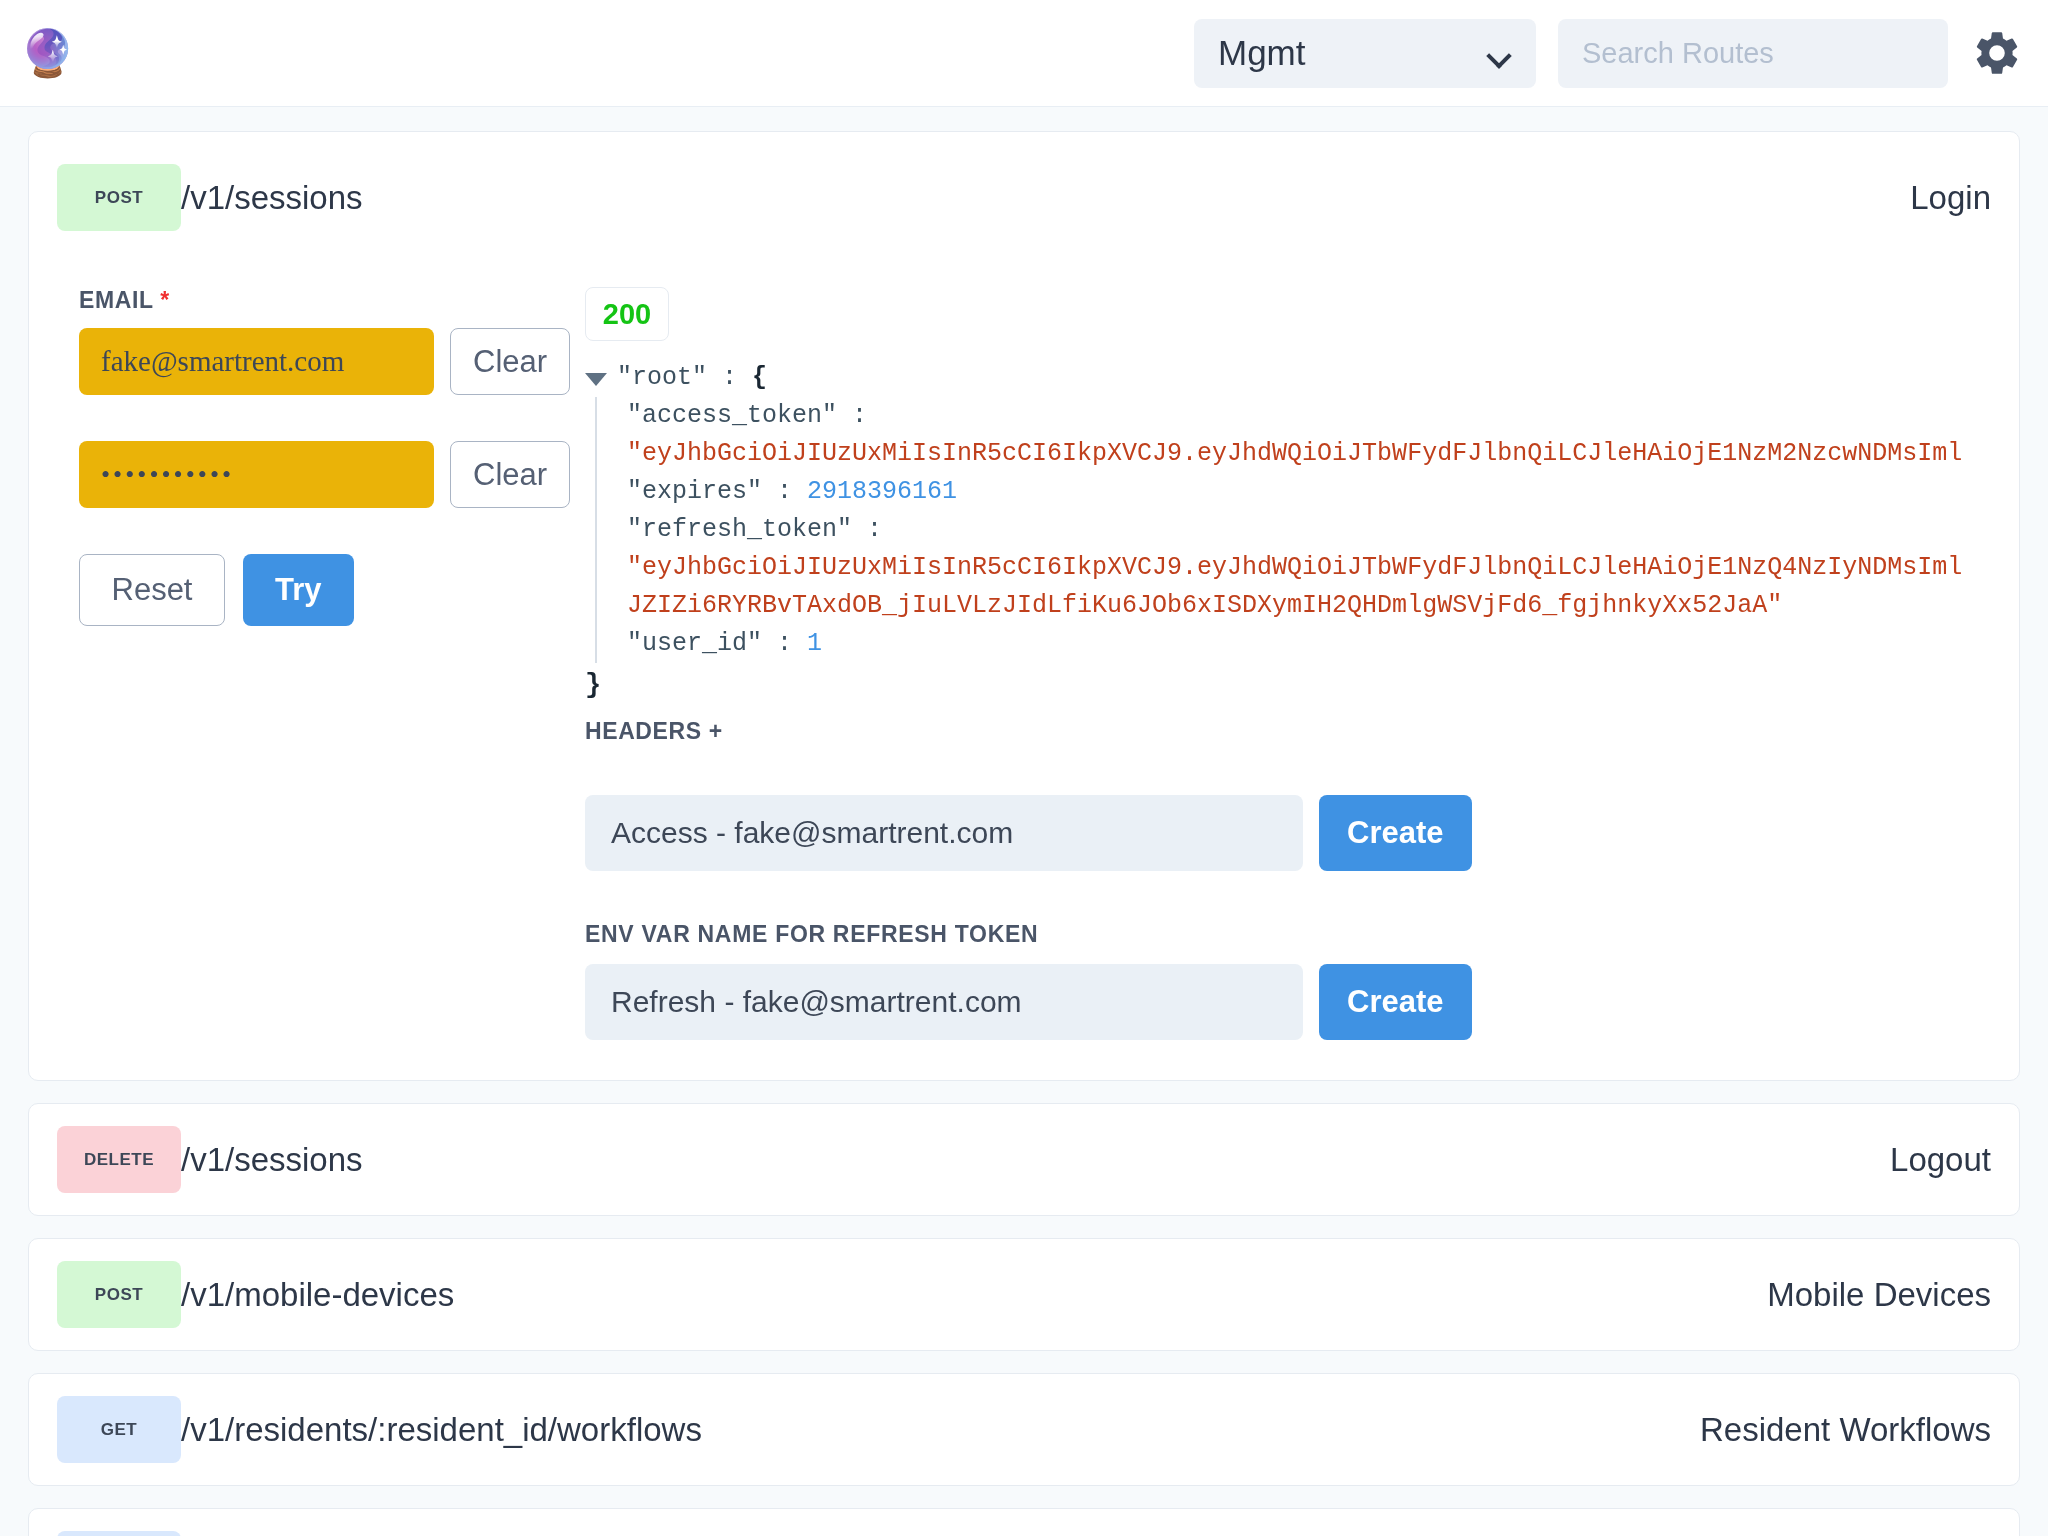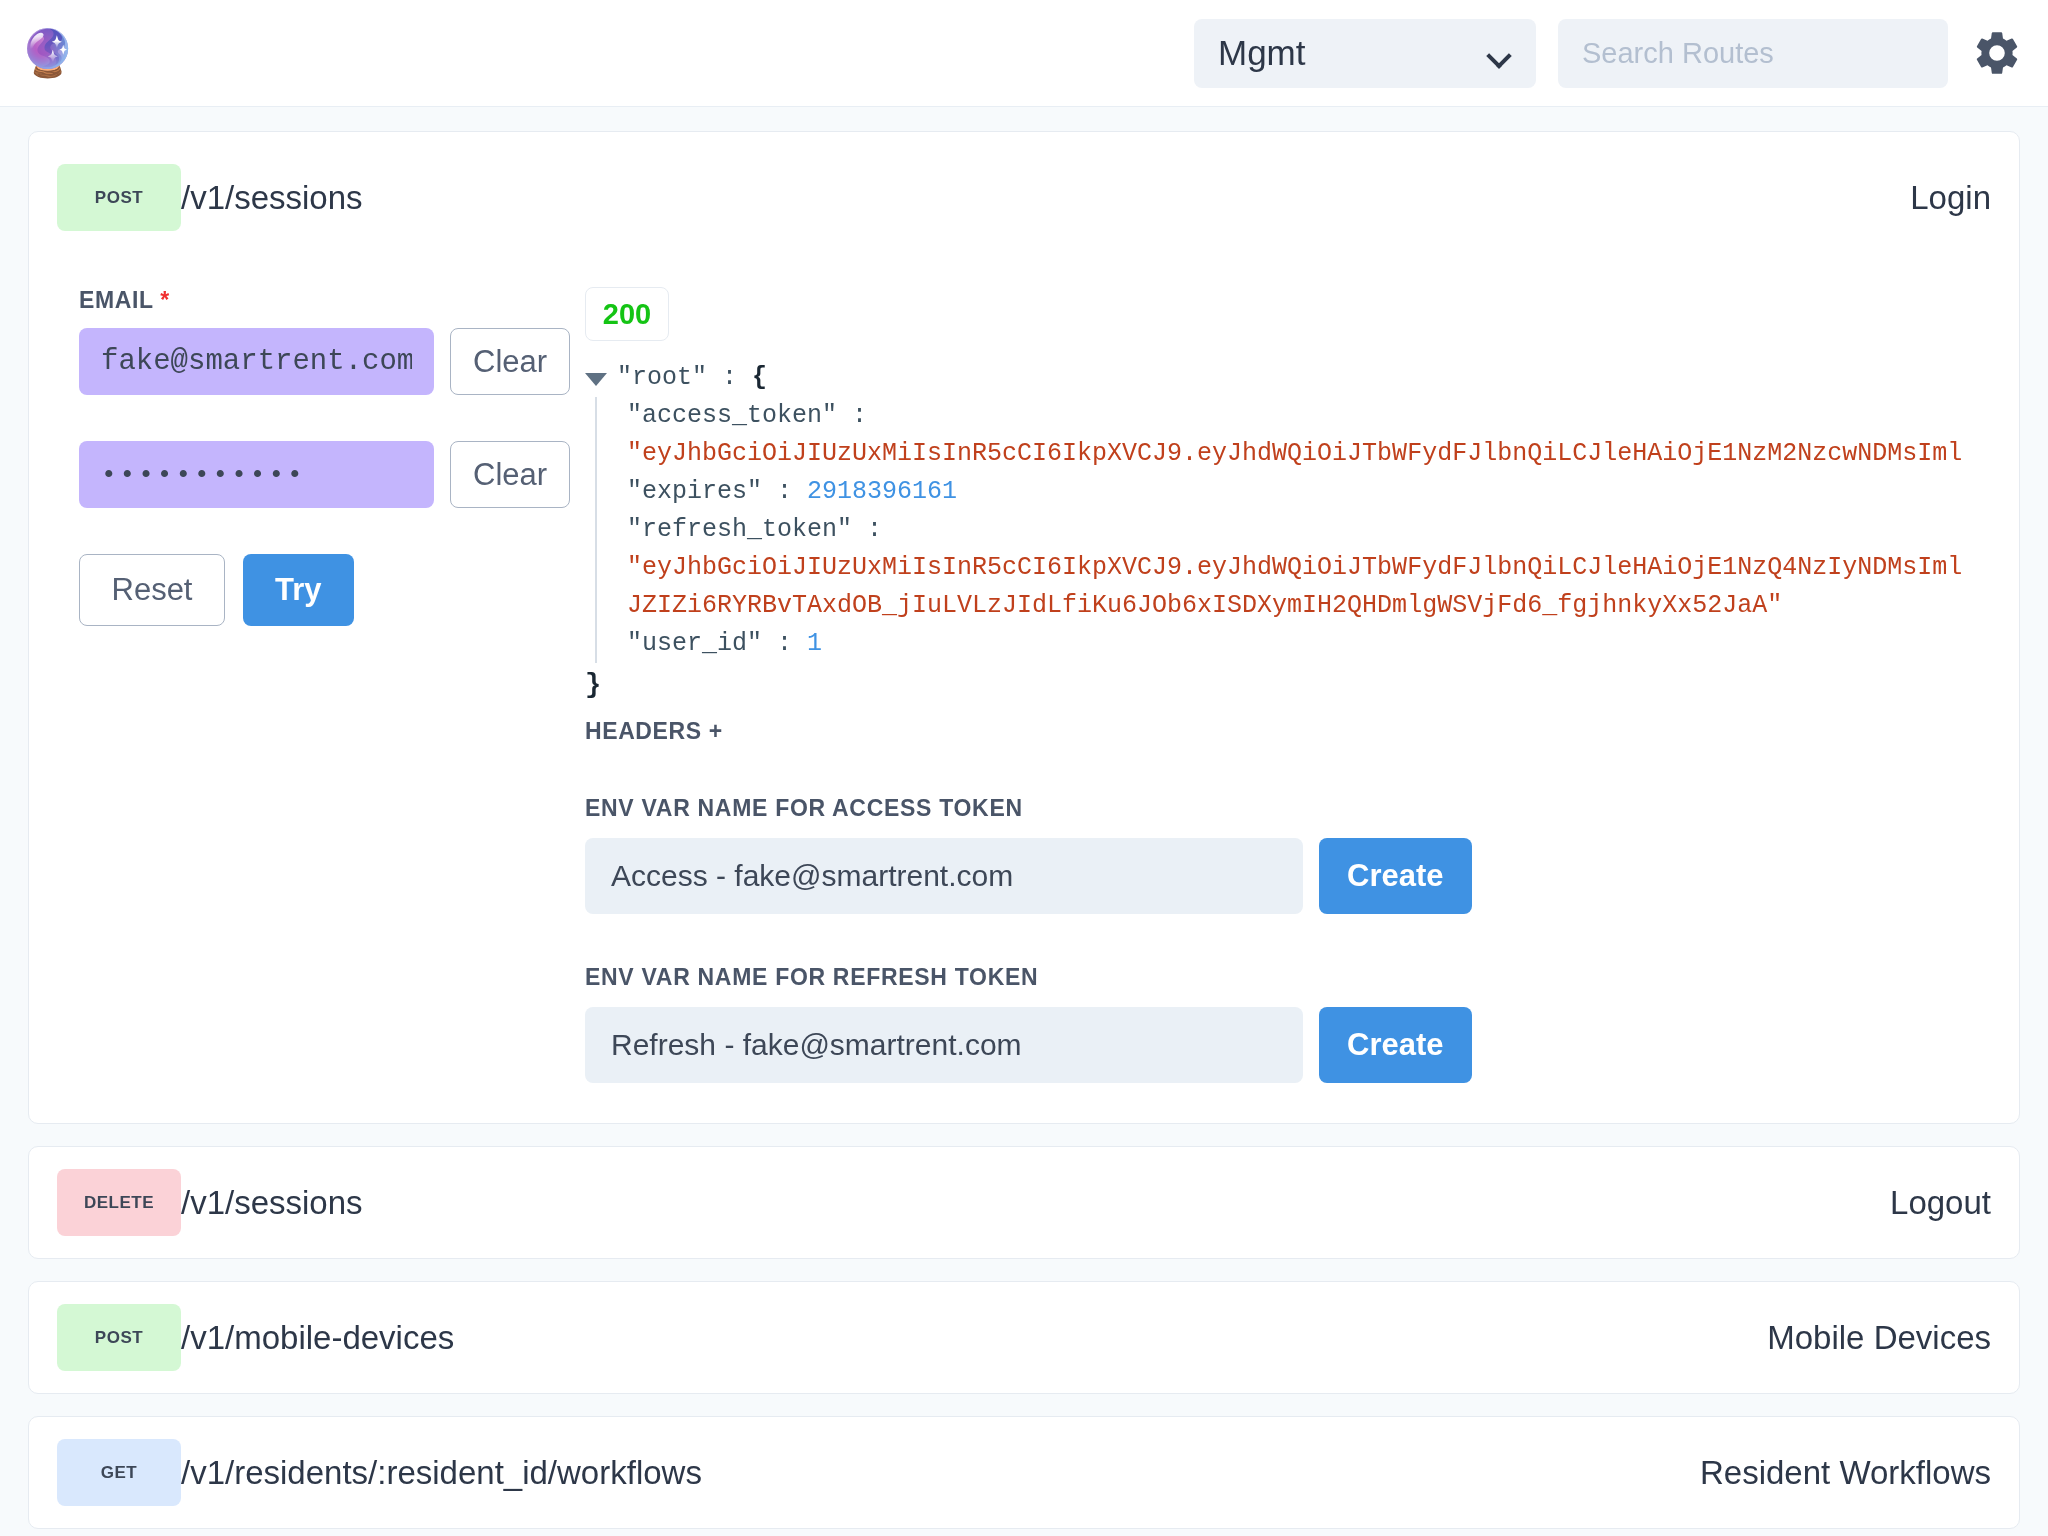--- a/index.html
+++ b/index.html
@@ -146,26 +146,26 @@
     color: #4a5568;
     margin-bottom: 14px;
   }
   .req { color: #f03030; font-weight: bold; }
 
   .field-row { display: flex; align-items: stretch; margin-bottom: 46px; }
 
   .text-input {
     width: 355px;
     height: 67px;
-    background: #c4b5fd;
+    background: #eab308;
     border: none;
     border-radius: 8px;
     padding: 0 22px;
     font-size: 29px;
-    font-family: Liberation Mono, monospace;
+    font-family: Liberation Serif, serif;
     color: #3d4757;
   }
   .text-input.pw { letter-spacing: 3px; font-size: 26px; }
 
   .btn {
     font-family: "Liberation Sans", sans-serif;
     cursor: pointer;
     border-radius: 8px;
   }
   .btn-outline {
@@ -373,21 +373,20 @@
 
               <div class="json-row"><span class="jkey">"user_id"</span><span class="jkey"> : </span><span class="jnum">1</span></div>
             </div>
 
             <div class="json-close">}</div>
           </div>
 
           <div class="headers-line">HEADERS +</div>
 
           <div class="env-block">
-            <div class="env-label">ENV VAR NAME FOR ACCESS TOKEN</div>
             <div class="env-row">
               <input class="env-input" type="text" value="Access - fake@smartrent.com" style="">
               <button class="btn-create">Create</button>
             </div>
           </div>
 
           <div class="env-block">
             <div class="env-label">ENV VAR NAME FOR REFRESH TOKEN</div>
             <div class="env-row">
               <input class="env-input" type="text" value="Refresh - fake@smartrent.com" style="">

